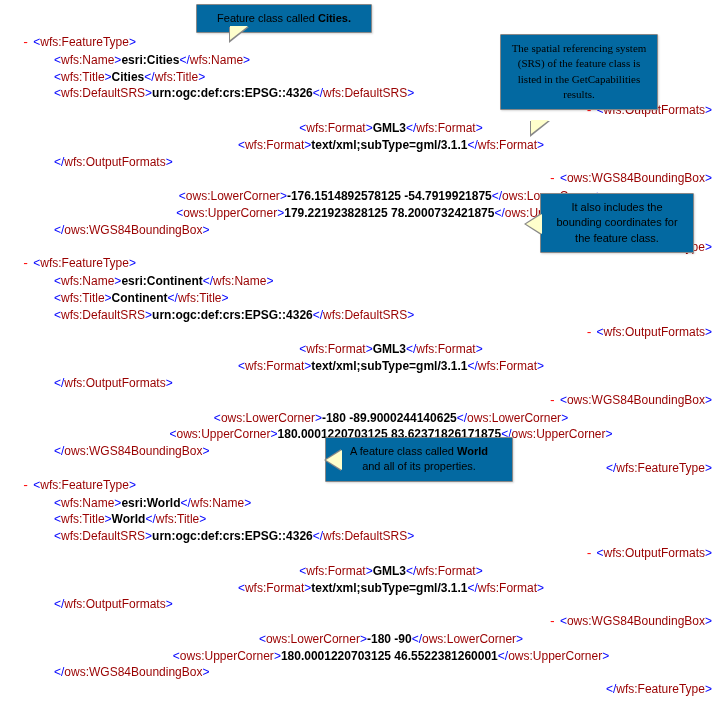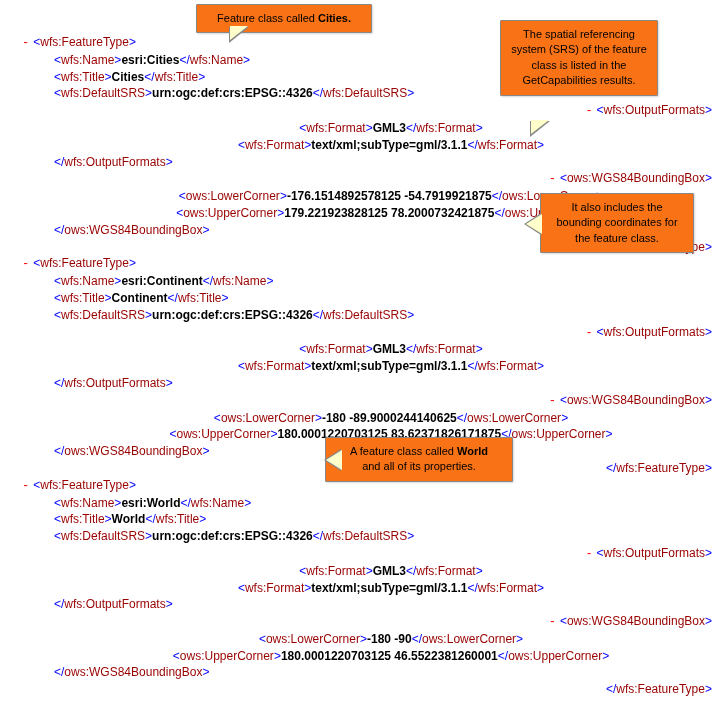--- a/index.html
+++ b/index.html
@@ -2,38 +2,38 @@
 <html><head>
 <meta charset="utf-8">
 <style>
 body { font-family: Verdana, Arial, sans-serif; font-size: 12px; margin: 0; padding: 6px; background: #fff; color: #000; position: relative; line-height: 1.4; }
 .ln { margin: 0; white-space: pre; }
 .i1 { padding-left: 16px; } .i2 { padding-left: 32px; text-align: right; } .i3 { padding-left: 48px; } .i4 { padding-left: 64px; text-align: center; }
 .tog { color: #ff0000; font-family: "Courier New", monospace; padding-right: 4px; }
 .pun { color: #0000ff; }
 .tag { color: #990000; }
 .val { color: #000; font-weight: bold; }
-.callout { position: absolute; background: #f97316; border: 1px solid #888; border-radius: 1px; padding: 6px 8px; font-size: 11px; text-align: center; box-shadow: 1px 1px 2px rgba(0,0,0,0.15); }
+.callout { position: absolute; background: #0369a1; border: 1px solid #888; border-radius: 1px; padding: 6px 8px; font-size: 11px; text-align: center; box-shadow: 1px 1px 2px rgba(0,0,0,0.15); }
 .tail { position: absolute; width: 0; height: 0; }
 .tail-dl { border-top: 14px solid #ffffcc; border-right: 18px solid transparent; }
 .tail-dl-b { border-top: 16px solid #888; border-right: 20px solid transparent; }
 .tail-l { border-top: 10px solid transparent; border-bottom: 10px solid transparent; border-right: 16px solid #ffffcc; }
 .tail-l-b { border-top: 11px solid transparent; border-bottom: 11px solid transparent; border-right: 17px solid #888; }
 .b { font-weight: bold; }
 </style>
 </head>
 <body>
 
 <div class="callout" style="top:4px; left:196px; width:158px;">
   <span>Feature class called </span><span class="b">Cities.</span>
 </div>
 <div class="tail tail-dl-b" style="top:27px; left:229px;"></div>
 <div class="tail tail-dl" style="top:26px; left:230px;"></div>
 
-<div class="callout" style="top:20px; left:500px; width:140px;">
+<div class="callout" style="top:34px; left:500px; width:140px;font-family:Liberation Serif, serif;">
   <span>The spatial referencing system (SRS) of the feature class is listed in the GetCapabilities results.</span>
 </div>
 <div class="tail tail-dl-b" style="top:121px; left:530px;"></div>
 <div class="tail tail-dl" style="top:120px; left:531px;"></div>
 
 <div class="callout" style="top:193px; left:540px; width:136px;">
   <span>It also includes the bounding coordinates for the feature class.</span>
 </div>
 <div class="tail tail-l-b" style="top:213px; left:524px;"></div>
 <div class="tail tail-l" style="top:214px; left:526px;"></div>

